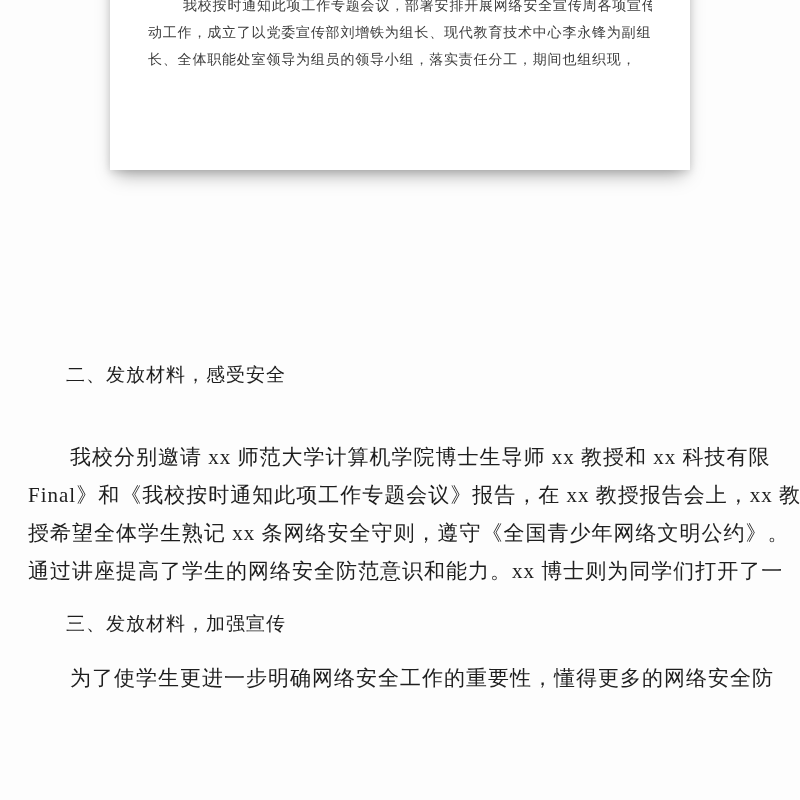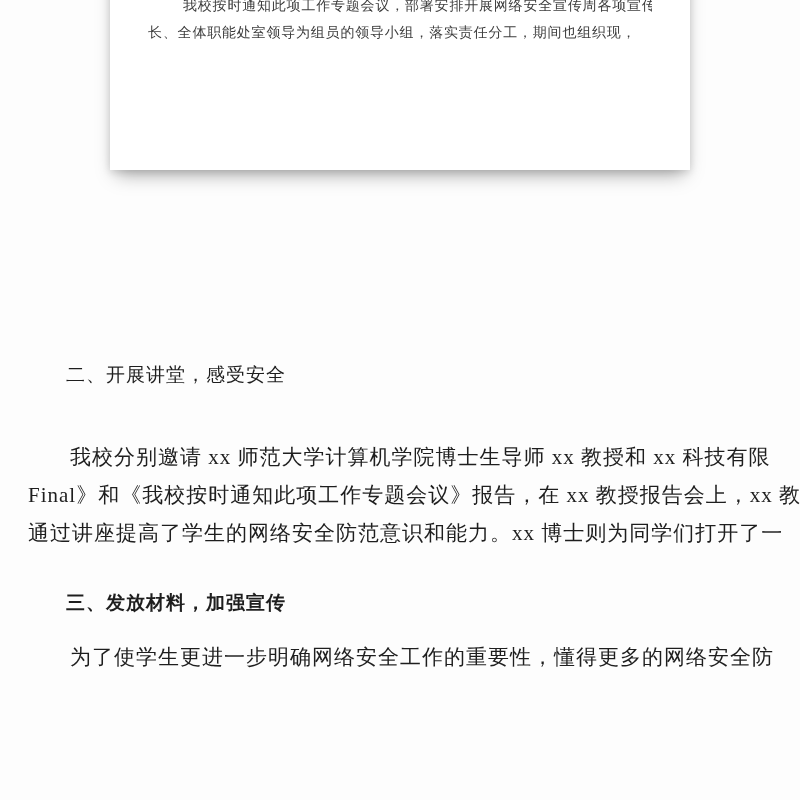--- a/index.html
+++ b/index.html
@@ -58,40 +58,42 @@
   .doc-line {
     font-size: 21px;
     line-height: 38px;
     letter-spacing: 1px;
     white-space: nowrap;
   }
   .doc-line.indent {
     text-indent: 2em;
   }
   .para-2 { margin-top: 44px; }
-  .heading-3 { margin-top: 32px; font-weight: bold; }
+  .heading-3 { margin-top: 15px; }
   .para-3 { margin-top: 16px; }
 </style>
 </head>
 <body>
 
 <div class="viewport">
 
   <div class="page-card">
     <div class="card-line first">我校按时通知此项工作专题会议，部署安排开展网络安全宣传周各项宣传活</div>
+    <div class="card-line">动工作，成立了以党委宣传部刘增铁为组长、现代教育技术中心李永锋为副组</div>
     <div class="card-line">长、全体职能处室领导为组员的领导小组，落实责任分工，期间也组织现，</div>
   </div>
 
   <div class="main-text">
 
-    <div class="doc-heading">二、开展讲堂，感受安全</div>
+    <div class="doc-heading">二、发放材料，感受安全</div>
 
     <div class="para-2">
       <div class="doc-line indent">我校分别邀请 xx 师范大学计算机学院博士生导师 xx 教授和 xx 科技有限</div>
       <div class="doc-line">Final》和《我校按时通知此项工作专题会议》报告，在 xx 教授报告会上，xx 教</div>
+      <div class="doc-line">授希望全体学生熟记 xx 条网络安全守则，遵守《全国青少年网络文明公约》。</div>
       <div class="doc-line">通过讲座提高了学生的网络安全防范意识和能力。xx 博士则为同学们打开了一</div>
     </div>
 
     <div class="doc-heading heading-3">三、发放材料，加强宣传</div>
 
     <div class="para-3">
       <div class="doc-line indent">为了使学生更进一步明确网络安全工作的重要性，懂得更多的网络安全防</div>
     </div>
 
   </div>

